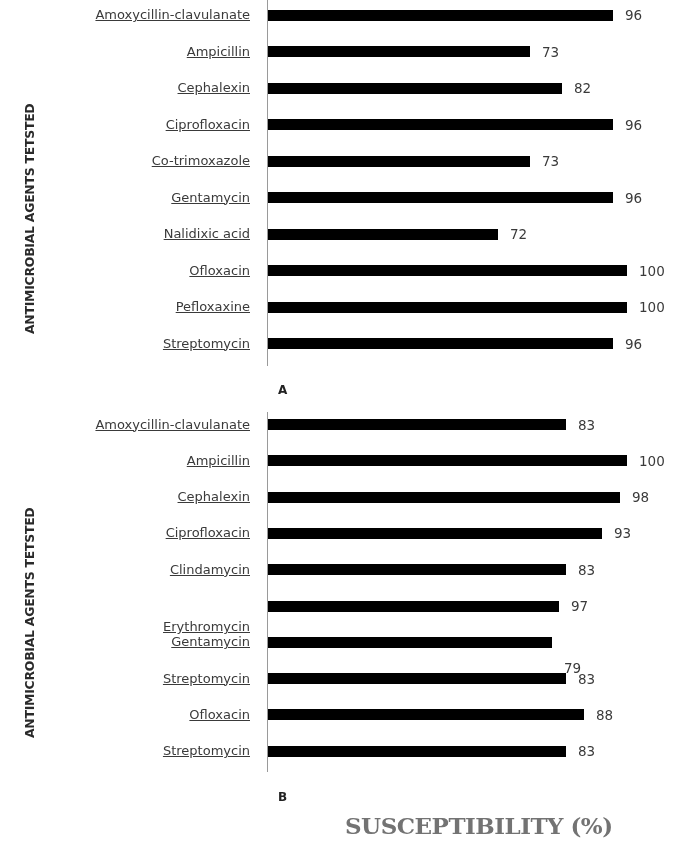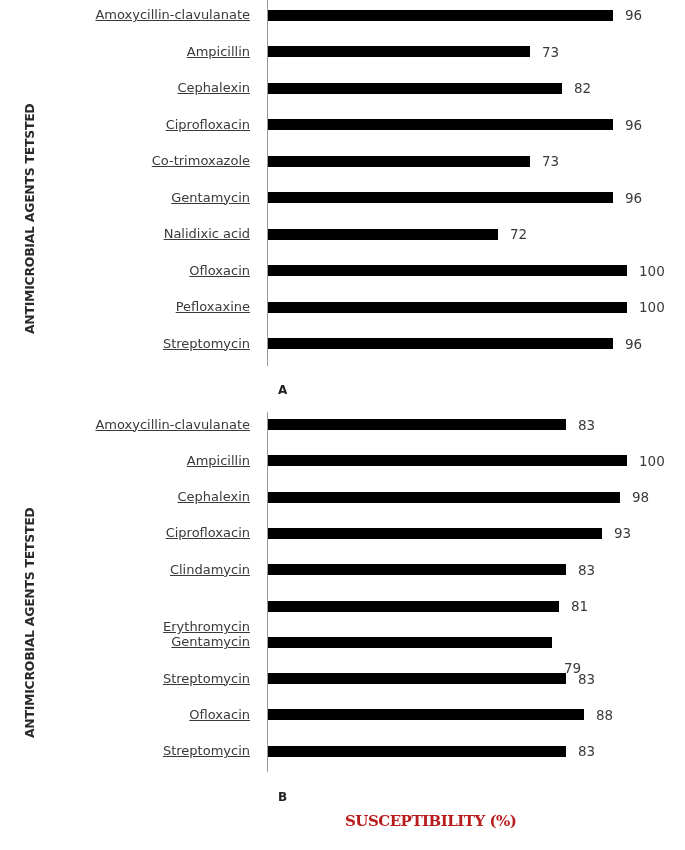--- a/index.html
+++ b/index.html
@@ -11,21 +11,21 @@
             font-size: 12.5px; color: #2a2a2a; white-space: nowrap;
             transform: rotate(-90deg); transform-origin: left top; letter-spacing: -0.3px; }
   .axis-line { position: absolute; left: 267px; width: 1px; background: #9a9a9a; }
   .cat-label { position: absolute; right: 435px; font-size: 13px; color: #3a3a3a;
                white-space: nowrap; text-align: center; line-height: 16px; text-decoration: underline; }
   .bar { position: absolute; left: 268px; height: 11px; background: #000; }
   .val-label { position: absolute; font-size: 13.5px; color: #3a3a3a; line-height: 16px;
                white-space: nowrap; }
   .panel-tag { position: absolute; left: 278px; font-weight: bold; font-size: 12px; color: #222; }
   .xtitle { position: absolute; left: 345px; top: 812px; font-family: "DejaVu Serif", serif;
-            font-weight: bold; font-size: 15px; color: #b91c1c; letter-spacing: -0.5px;
+            font-weight: bold; font-size: 23px; color: #737373; letter-spacing: -0.5px;
             white-space: nowrap; }
 </style>
 </head>
 <body>
 
 <div class="figure">
 
   <div class="panel" style="top:0;height:400px;">
     <div class="ylabel" style="left:22px;top:334px;">ANTIMICROBIAL AGENTS TETSTED</div>
     <div class="axis-line" style="top:0;height:366px;"></div>
@@ -78,21 +78,21 @@
         <div class="bar" style="top: 491.6px; width: 352px;"></div>
         <div class="val-label" style="top: 489.1px; left: 632px;">98</div>
         <div class="cat-label" style="top: 525.4px;">Ciprofloxacin</div>
         <div class="bar" style="top: 527.9px; width: 334px;"></div>
         <div class="val-label" style="top: 525.4px; left: 614px;">93</div>
         <div class="cat-label" style="top: 561.7px;">Clindamycin</div>
         <div class="bar" style="top: 564.2px; width: 298px;"></div>
         <div class="val-label" style="top: 561.7px; left: 578px;">83</div>
         <div class="cat-label" style="top: 619px; margin-left: 28px;">Erythromycin</div>
         <div class="bar" style="top: 600.5px; width: 291px;"></div>
-        <div class="val-label" style="top: 598px; left: 571px;">81</div>
+        <div class="val-label" style="top: 598px; left: 571px;">97</div>
         <div class="cat-label" style="top: 634.3px;">Gentamycin</div>
         <div class="bar" style="top: 636.8px; width: 284px;"></div>
         <div class="val-label" style="top: 660px; left: 564px;">79</div>
         <div class="cat-label" style="top: 670.6px;">Streptomycin</div>
         <div class="bar" style="top: 673.1px; width: 298px;"></div>
         <div class="val-label" style="top: 670.6px; left: 578px;">83</div>
         <div class="cat-label" style="top: 706.9px;">Ofloxacin</div>
         <div class="bar" style="top: 709.4px; width: 316px;"></div>
         <div class="val-label" style="top: 706.9px; left: 596px;">88</div>
         <div class="cat-label" style="top: 743.2px;">Streptomycin</div>

